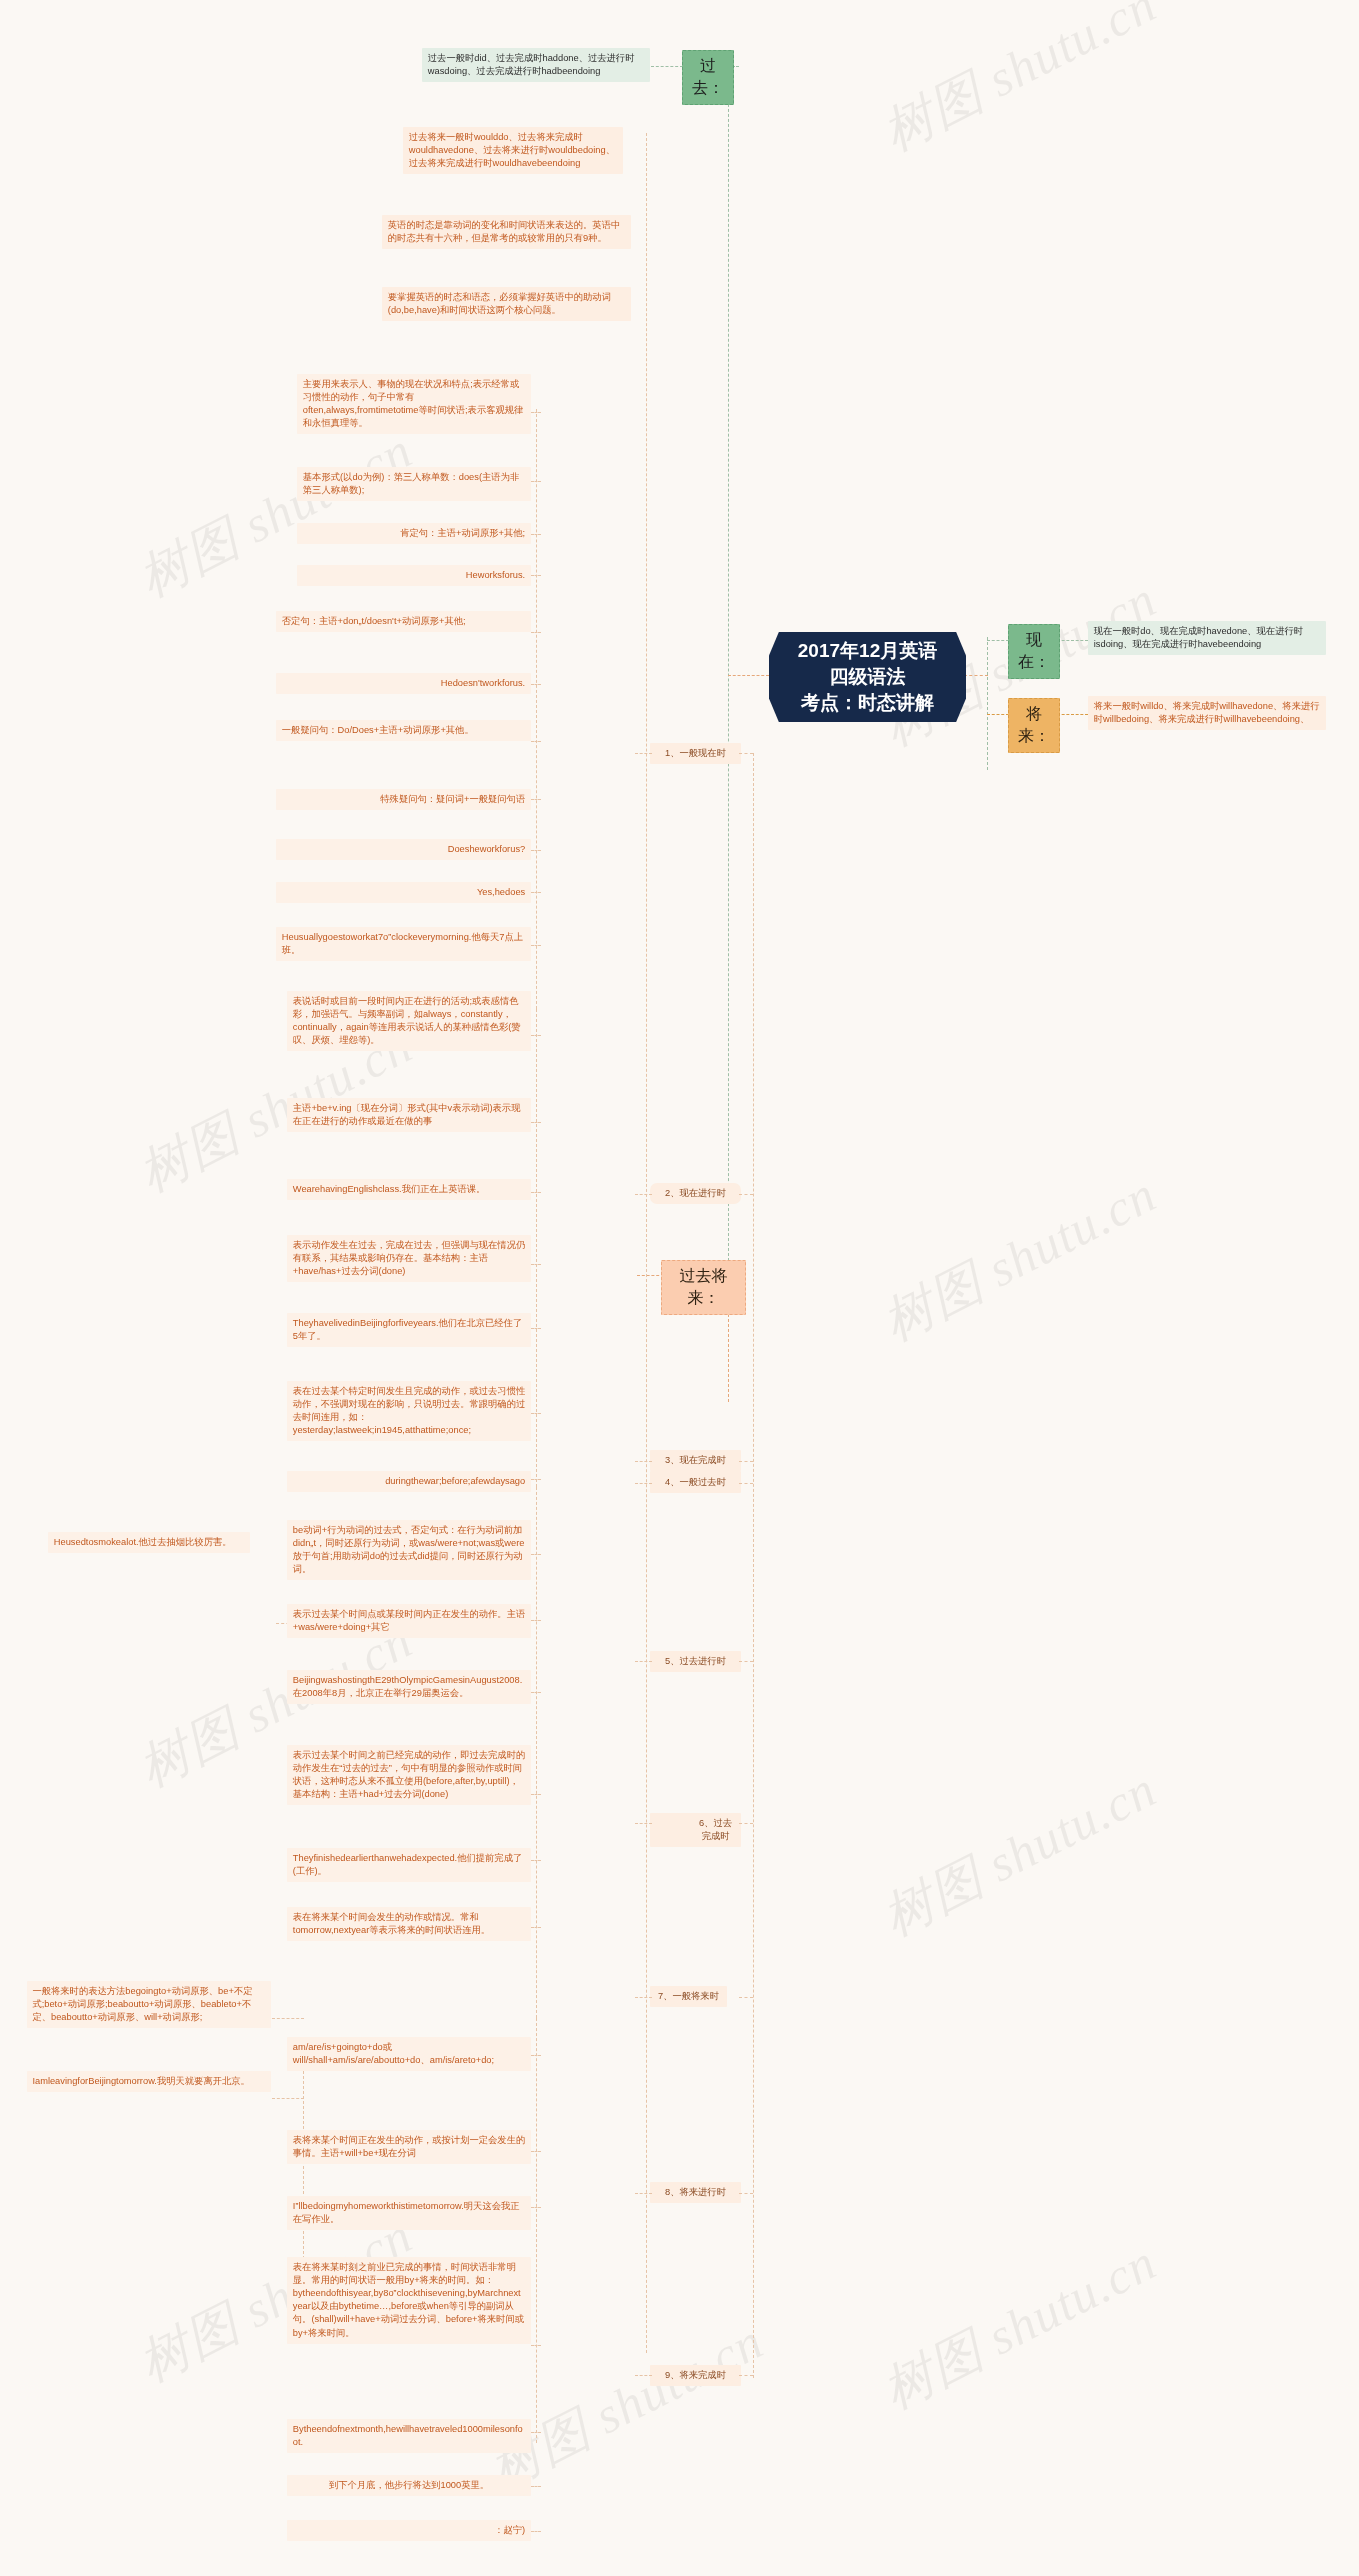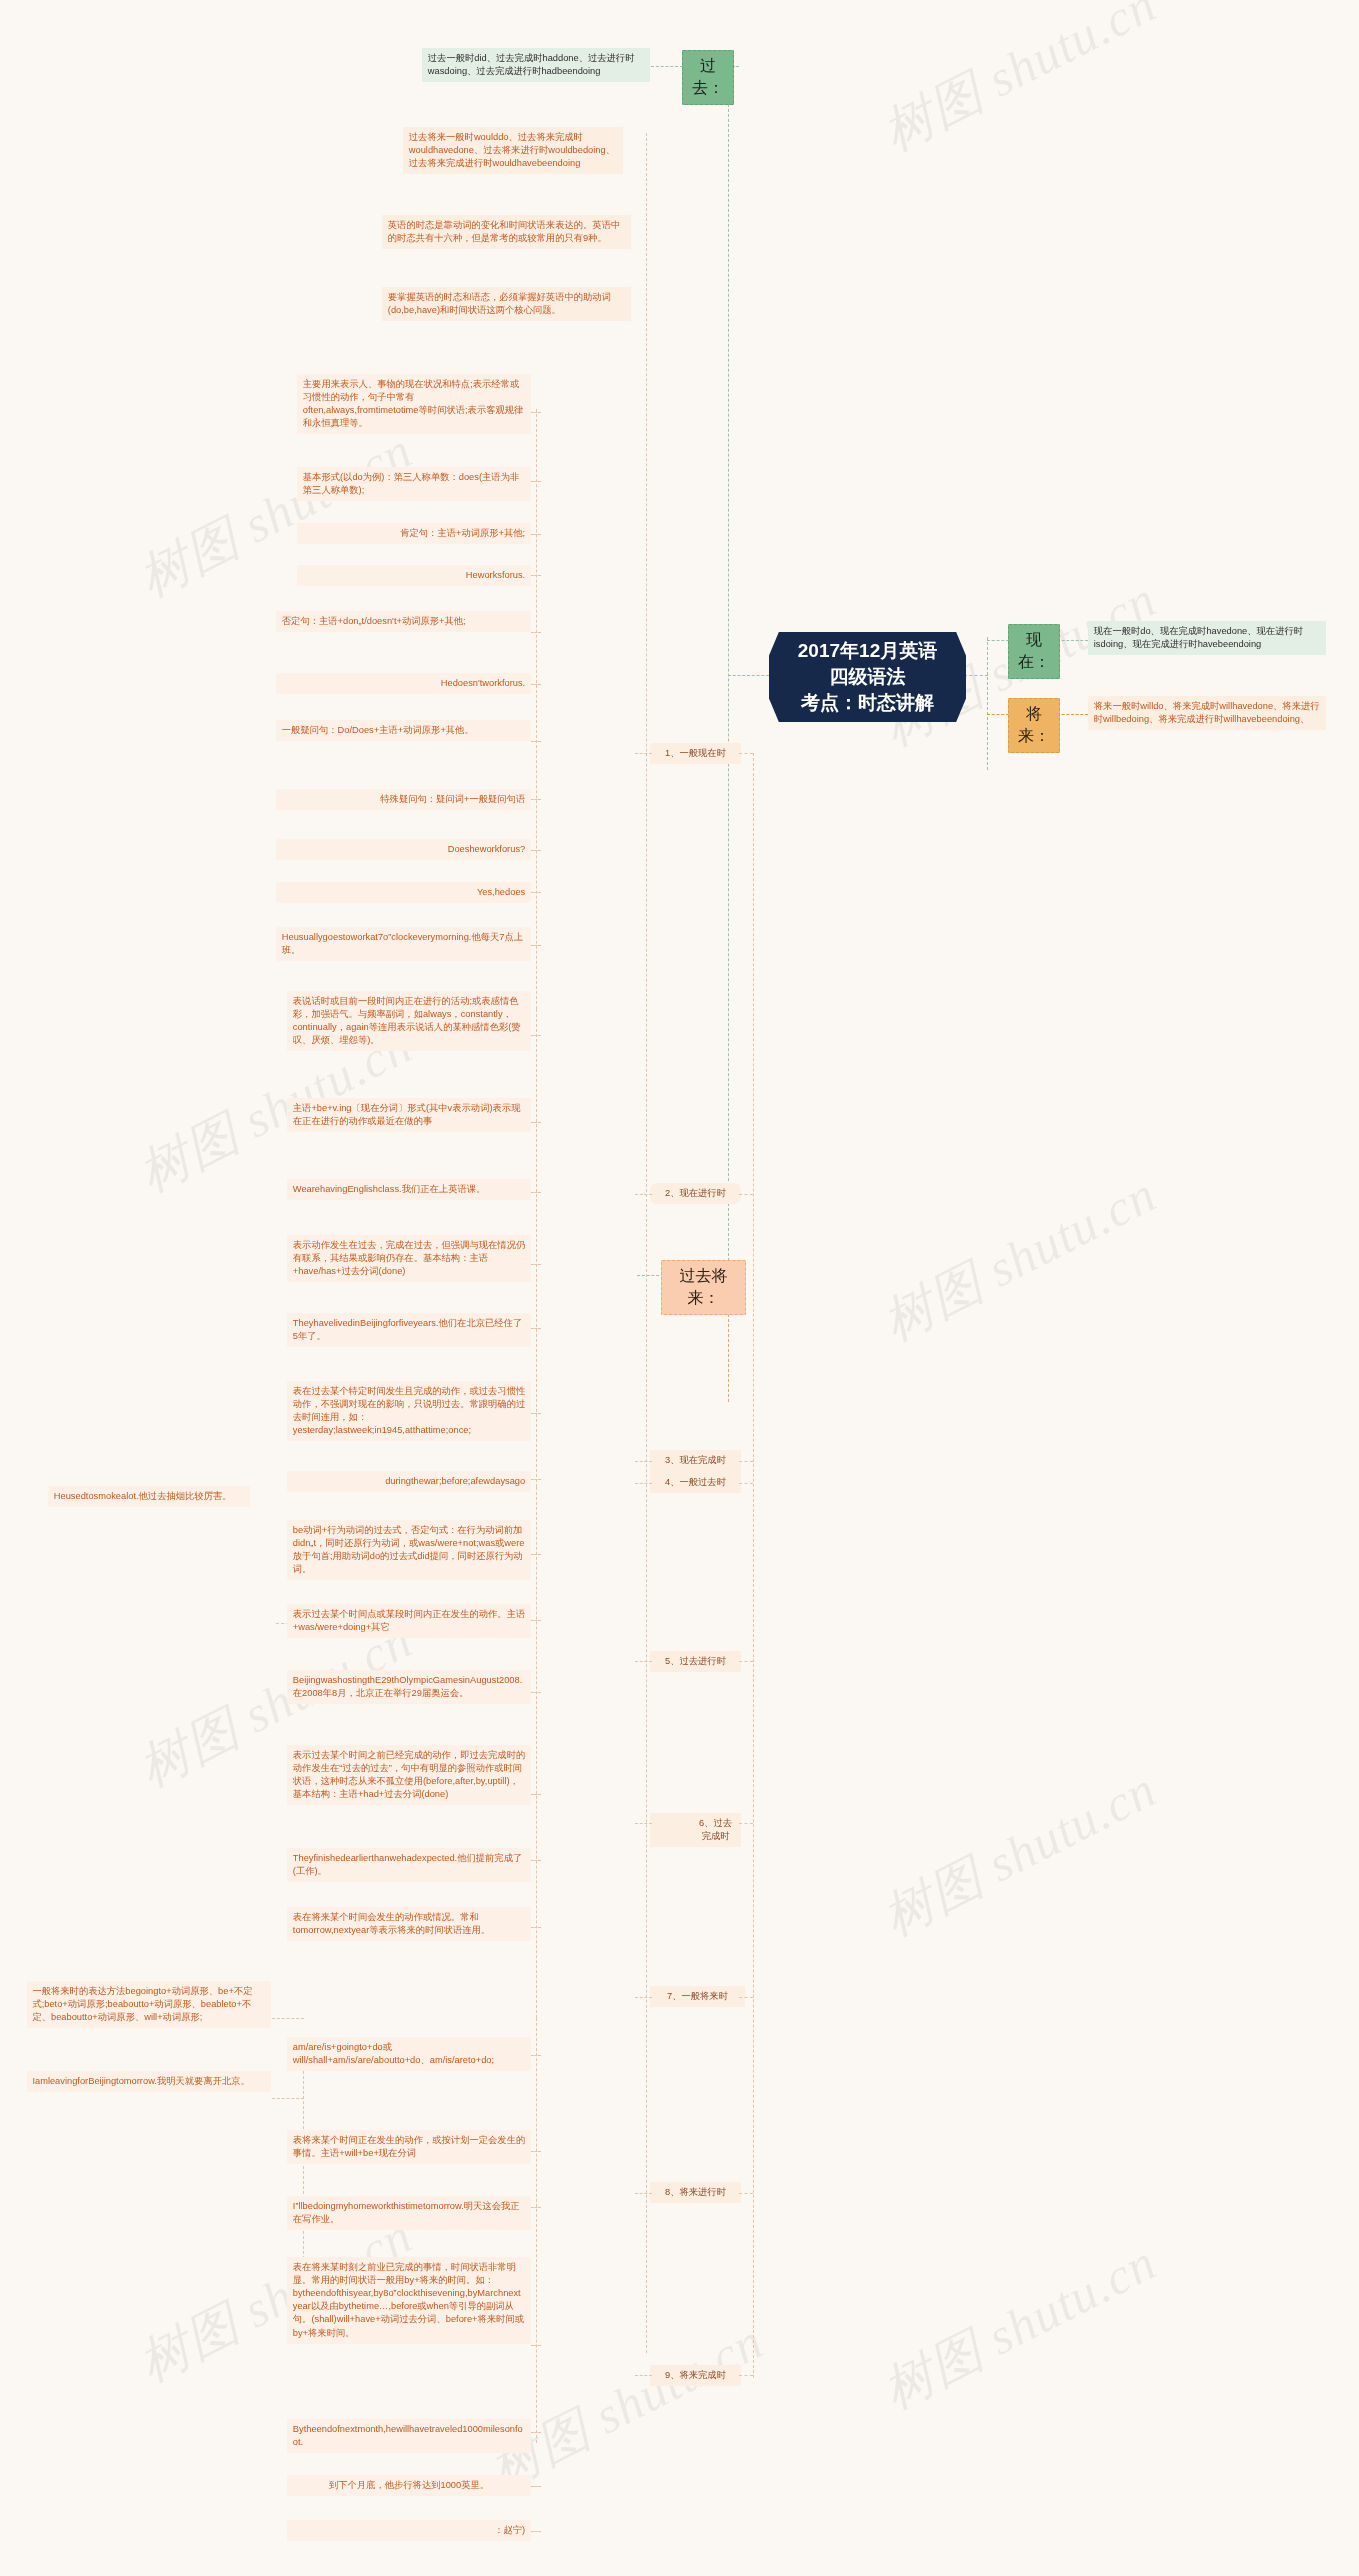--- a/index.html
+++ b/index.html
@@ -176,21 +176,21 @@
   <div class="node n-cat" style="left:650px; top:1472px; width:91px;">
     <span>4、一般过去时</span>
   </div>
 
   <div class="node n-cat" style="left:650px; top:1651px; width:91px;">
     <span>5、过去进行时</span>
   </div>
   <div class="node n-cat" style="left:650px; top:1813px; width:91px;padding-left:46px;">
     <span>6、过去完成时</span>
   </div>
-  <div class="node n-cat" style="left:650px; top:1986px; width:95px;">
+  <div class="node n-cat" style="left:650px; top:1986px; width:77px;">
     <span>7、一般将来时</span>
   </div>
   <div class="node n-cat" style="left:650px; top:2182px; width:91px;">
     <span>8、将来进行时</span>
   </div>
   <div class="node n-cat" style="left:650px; top:2365px; width:91px;">
     <span>9、将来完成时</span>
   </div>
 
   <div class="node n-peach-lite" style="left:297px; top:374px; width:234px;">
@@ -262,21 +262,21 @@
   </div>
 
   <div class="node n-peach-lite t-right" style="left:287px; top:1471px; width:244px;">
     <span>duringthewar;before;afewdaysago</span>
   </div>
 
   <div class="node n-peach-lite" style="left:287px; top:1520px; width:244px;">
     <span>be动词+行为动词的过去式，否定句式：在行为动词前加didn„t，同时还原行为动词，或was/were+not;was或were放于句首;用助动词do的过去式did提问，同时还原行为动词。</span>
   </div>
 
-  <div class="node n-peach-lite" style="left:48px; top:1486px; width:202px;">
+  <div class="node n-peach-lite" style="left:48px; top:1532px; width:202px;">
     <span>Heusedtosmokealot.他过去抽烟比较厉害。</span>
   </div>
 
   <div class="node n-peach-lite" style="left:287px; top:1604px; width:244px;">
     <span>表示过去某个时间点或某段时间内正在发生的动作。主语+was/were+doing+其它</span>
   </div>
 
   <div class="node n-peach-lite" style="left:287px; top:1670px; width:244px;">
     <span>BeijingwashostingthE29thOlympicGamesinAugust2008.在2008年8月，北京正在举行29届奥运会。</span>
   </div>

